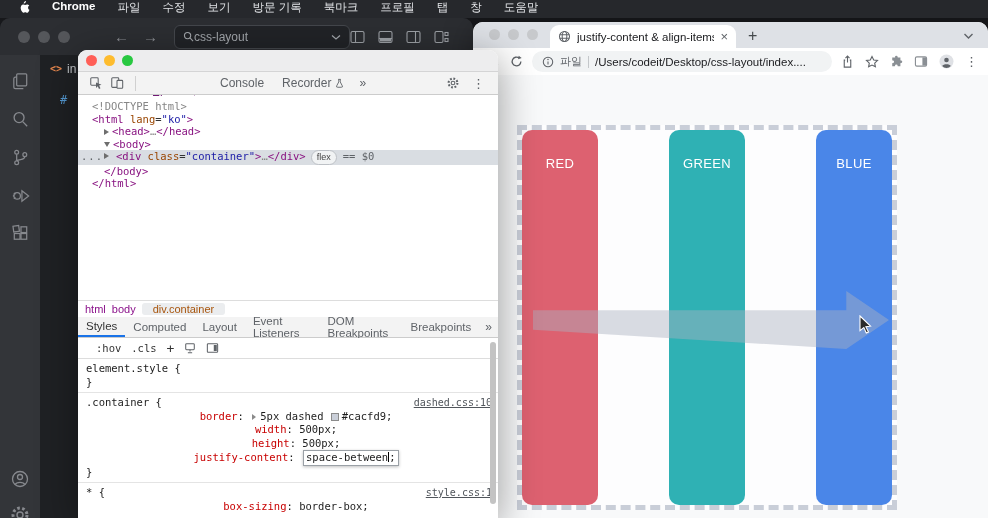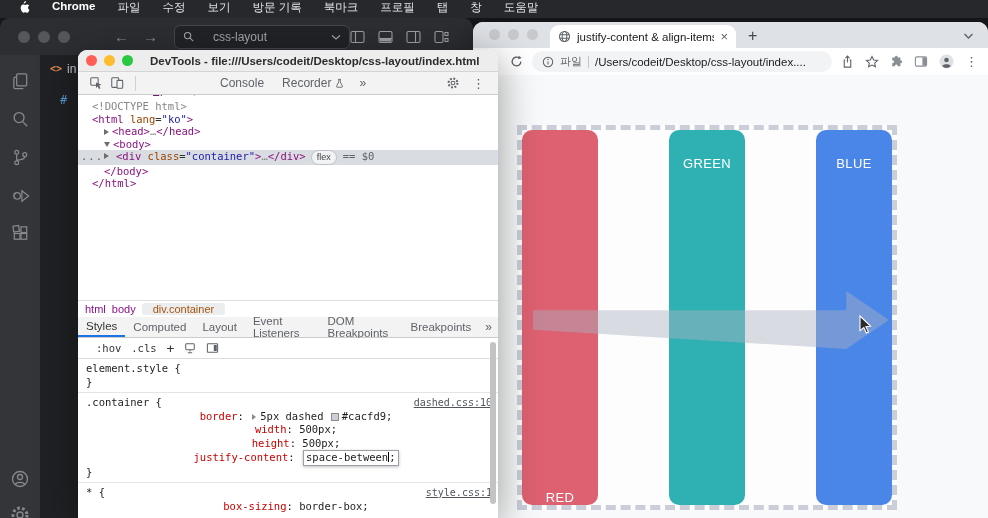--- a/index.html
+++ b/index.html
@@ -16,21 +16,21 @@
   
   .vscode { position:absolute; left:0; top:18px; width:473px; height:500px; background:#1f2124;
             border-radius:10px 10px 0 0; z-index:1; }
   .vs-titlebar { position:absolute; left:0; top:0; right:0; height:37px; background:#2c2e32;
                  border-radius:10px 10px 0 0; display:flex; align-items:center; }
   .vs-lights { display:flex; gap:8px; margin-left:18px; }
   .light { width:12px; height:12px; border-radius:50%; }
   .light.dim { background:#55575b; }
   .vs-nav { display:flex; gap:14px; margin-left:44px; color:#8b8e93; font-size:15px; }
   .vs-search { margin-left:16px; width:178px; height:24px; background:#212327; border:1px solid #44474c;
-               border-radius:6px; display:flex; align-items:center; gap:19px; padding:0 8px; color:#a2a6ab; font-size:12px; }
+               border-radius:6px; display:flex; align-items:center; gap:0; padding:0 8px; color:#a2a6ab; font-size:12px; }
   .vs-search .grow { flex:1; }
   .vs-layouts { margin-left:auto; margin-right:24px; display:flex; gap:13px; color:#9da1a6; }
   .vs-activity { position:absolute; left:0; top:37px; width:40px; bottom:0; background:#333539;
                  display:flex; flex-direction:column; align-items:center; padding-top:16px; gap:17px; color:#87898e; }
   .vs-activity .spacer { flex:1; }
   .vs-activity .bottom { display:flex; flex-direction:column; gap:14px; margin-bottom:-8px; }
   .vs-editor { position:absolute; left:40px; top:37px; right:0; bottom:0; background:#1f2124; }
   .vs-tabs { height:27px; background:#26282b; display:flex; }
   .vs-tab { height:27px; background:#1f2124; display:flex; align-items:center; gap:5px; padding:0 10px; }
   .vs-tab .html-glyph { color:#e8884f; font-weight:bold; font-size:10px; font-family:"DejaVu Sans Mono",monospace; }
@@ -358,21 +358,21 @@
               <circle cx="7.5" cy="7.5" r="7" fill="#dfe1e5"></circle>
               <circle cx="7.5" cy="6" r="2.3" fill="#5f6368"></circle>
               <path d="M3.2 12a5.5 5.5 0 0 0 8.6 0c-1.2-2.3-7.4-2.3-8.6 0z" fill="#5f6368"></path>
             </svg>
           </span>
         <span class="dots-v">⋮</span>
       </div>
     </div>
     <div class="ch-page">
       <div class="flex-container">
-        <div class="flex-col" style="background: rgb(221, 97, 112); align-items: flex-end;">
+        <div class="flex-col" style="background: rgb(221, 97, 112);">
           <span>RED</span>
         </div>
         <div class="flex-col" style="background: rgb(47, 177, 180);">
           <span>GREEN</span>
         </div>
         <div class="flex-col" style="background: rgb(74, 134, 232);">
           <span>BLUE</span>
         </div>
       </div>
       <div class="page-arrow"></div>
@@ -382,21 +382,20 @@
           </svg>
       </span>
     </div>
   </div>
 
   <div class="devtools">
     <div class="dt-titlebar">
       <span class="light red"></span>
       <span class="light yellow"></span>
       <span class="light green"></span>
-      <span class="dt-title">DevTools - file:///Users/codeit/Desktop/css-layout/index.html</span>
     </div>
 
     <div class="dt-toolbar">
       <span style="margin:0 4px;">
         <svg width="14" height="14" viewBox="0 0 16 16">
             <rect x="2" y="2" width="8.5" height="8.5" rx="1" fill="none" stroke="currentColor" stroke-width="1.2"></rect>
             <path d="M8 7.5l6.3 2.4-2.7 1 1.5 3.1-1.7.8-1.4-3.1L8 13.8z" fill="currentColor"></path>
           </svg>
       </span>
       <span style="margin:0 3px;">

